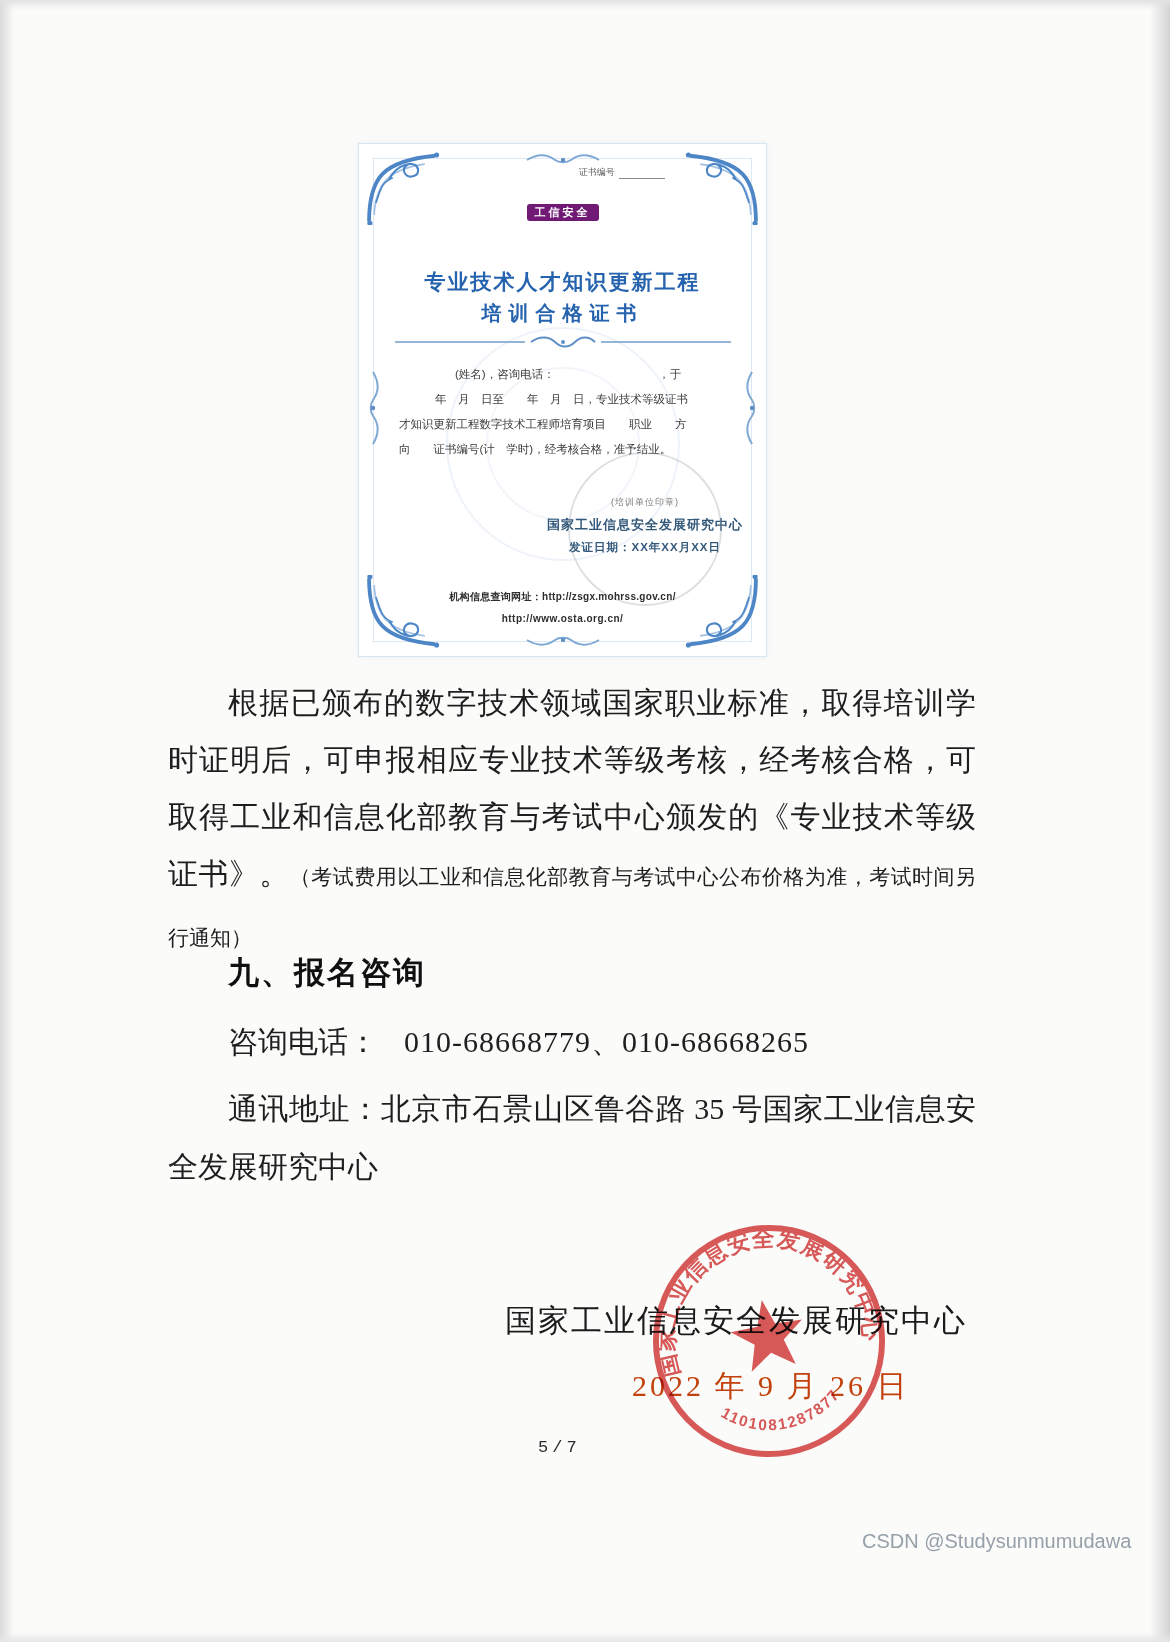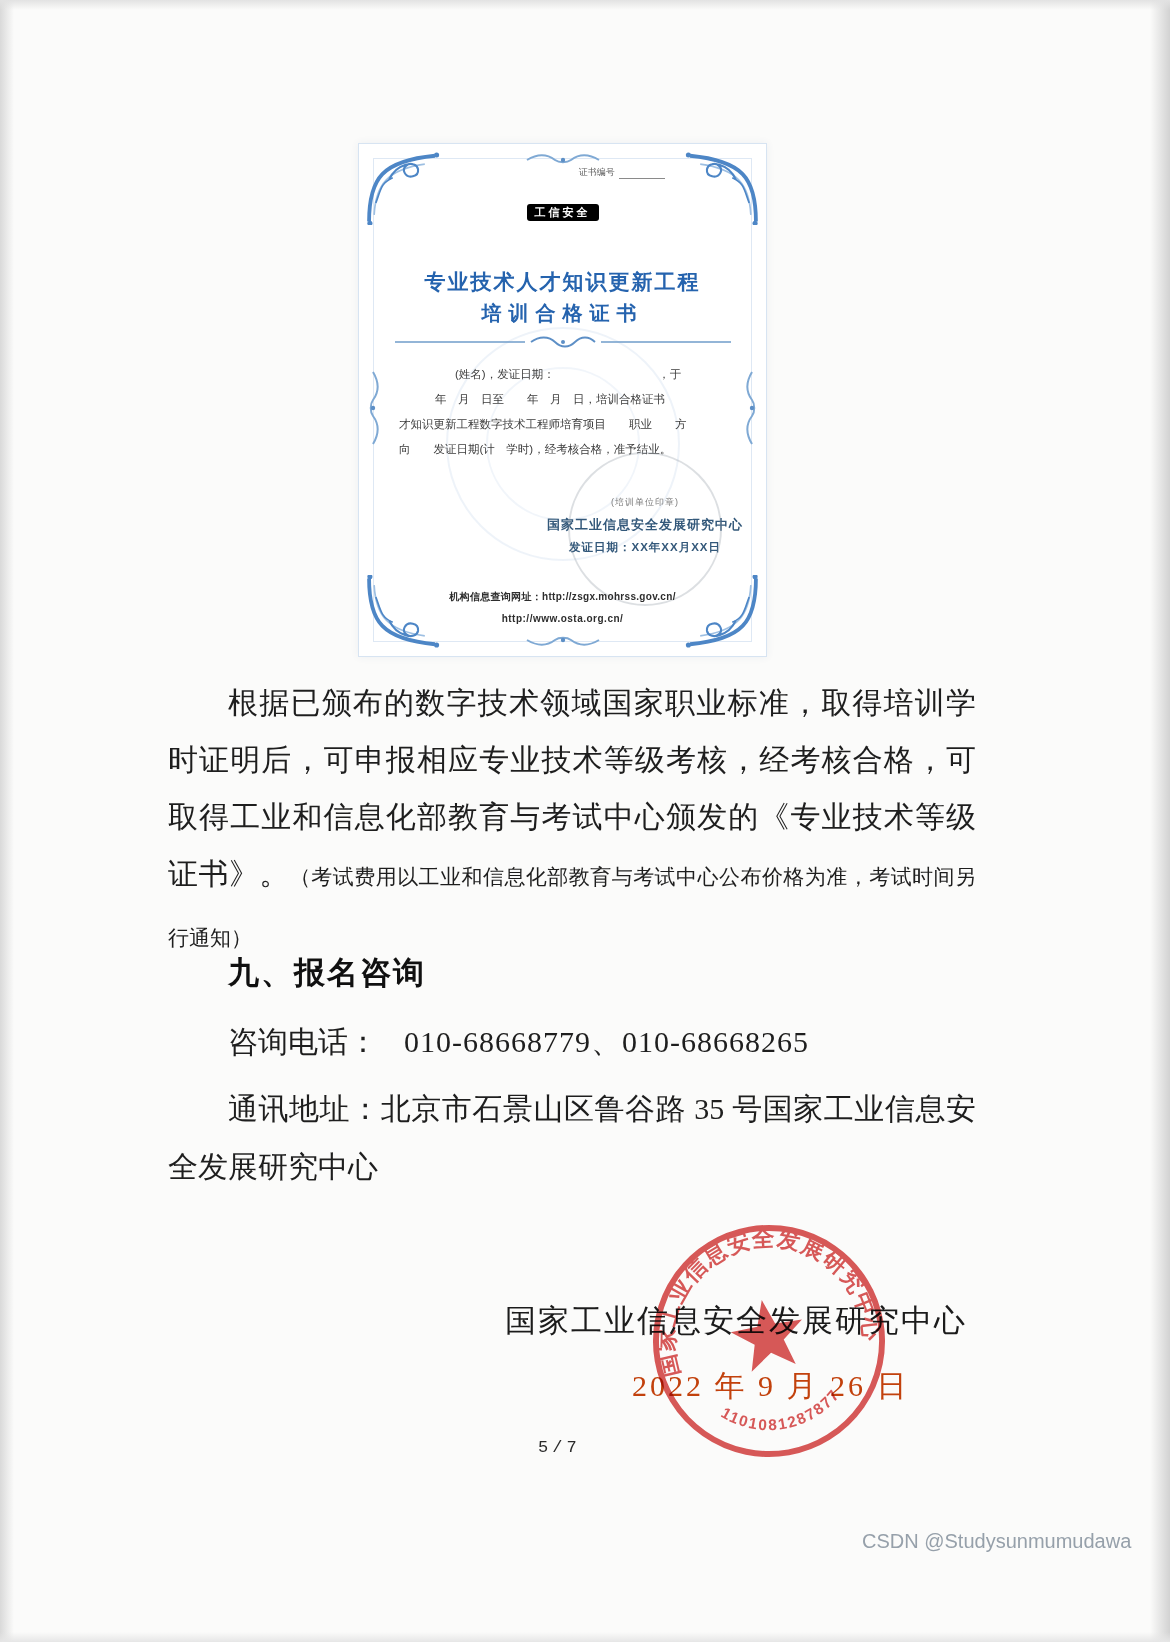--- a/index.html
+++ b/index.html
@@ -49,21 +49,21 @@
   }
   .serial-line { display: inline-block; width: 46px; border-bottom: 1px solid #8a8a8a; height: 10px; }
 
   .cert-logo { position: absolute; left: 0; right: 0; top: 40px; text-align: center; }
   .logo-text {
     font-size: 37px; font-weight: 700; font-style: italic; letter-spacing: 0px;
     color: #2a6ab8; line-height: 36px; font-family: "Liberation Sans", sans-serif;
   }
   .logo-badge {
     display: inline-block; margin-top: 2px; padding: 2px 8px 3px 8px;
-    background: #000000; color: #ffffff; font-size: 11px; font-weight: 700;
+    background: #701a75; color: #ffffff; font-size: 11px; font-weight: 700;
     letter-spacing: 3px; border-radius: 3px; line-height: 12px;
   }
 
   .cert-title-1 {
     position: absolute; left: 0; right: 0; top: 124px; text-align: center;
     font-size: 21px; font-weight: 700; color: #2563ae; letter-spacing: 2px;
   }
   .cert-title-2 {
     position: absolute; left: 0; right: 0; top: 156px; text-align: center;
     font-size: 20px; font-weight: 700; color: #2563ae; letter-spacing: 7px;
@@ -216,24 +216,24 @@
     <div class="cert-title-2">培训合格证书</div>
 
     <svg class="cert-divider" width="340" height="16" viewBox="0 0 340 16">
       <path d="M2 8 H 132" stroke="#6f9cca" stroke-width="1.5"></path>
       <path d="M208 8 H 338" stroke="#6f9cca" stroke-width="1.5"></path>
       <path d="M138 8 C146 2 156 2 162 8 C168 14 176 14 182 8 C188 2 196 2 202 8" stroke="#5d8fc6" stroke-width="1.8" fill="none"></path>
       <circle cx="170" cy="8" r="2" fill="#5d8fc6"></circle>
     </svg>
 
     <div class="cert-body">
-      <div class="cert-line-1">(姓名)，发证日期：　　　　　　　　　，于</div>
-      <div class="cert-line-2">年　月　日至　　年　月　日，培训合格证书</div>
+      <div class="cert-line-1">(姓名)，咨询电话：　　　　　　　　　，于</div>
+      <div class="cert-line-2">年　月　日至　　年　月　日，专业技术等级证书</div>
       <div>才知识更新工程数字技术工程师培育项目　　职业　　方</div>
-      <div>向　　发证日期(计　学时)，经考核合格，准予结业。</div>
+      <div>向　　证书编号(计　学时)，经考核合格，准予结业。</div>
     </div>
 
     <div class="cert-seal-area">
       <div class="seal-circle"></div>
       <div class="seal-hint">(培训单位印章)</div>
       <div class="seal-issuer">国家工业信息安全发展研究中心</div>
       <div class="seal-date">发证日期：XX年XX月XX日</div>
     </div>
 
     <div class="cert-footer">

